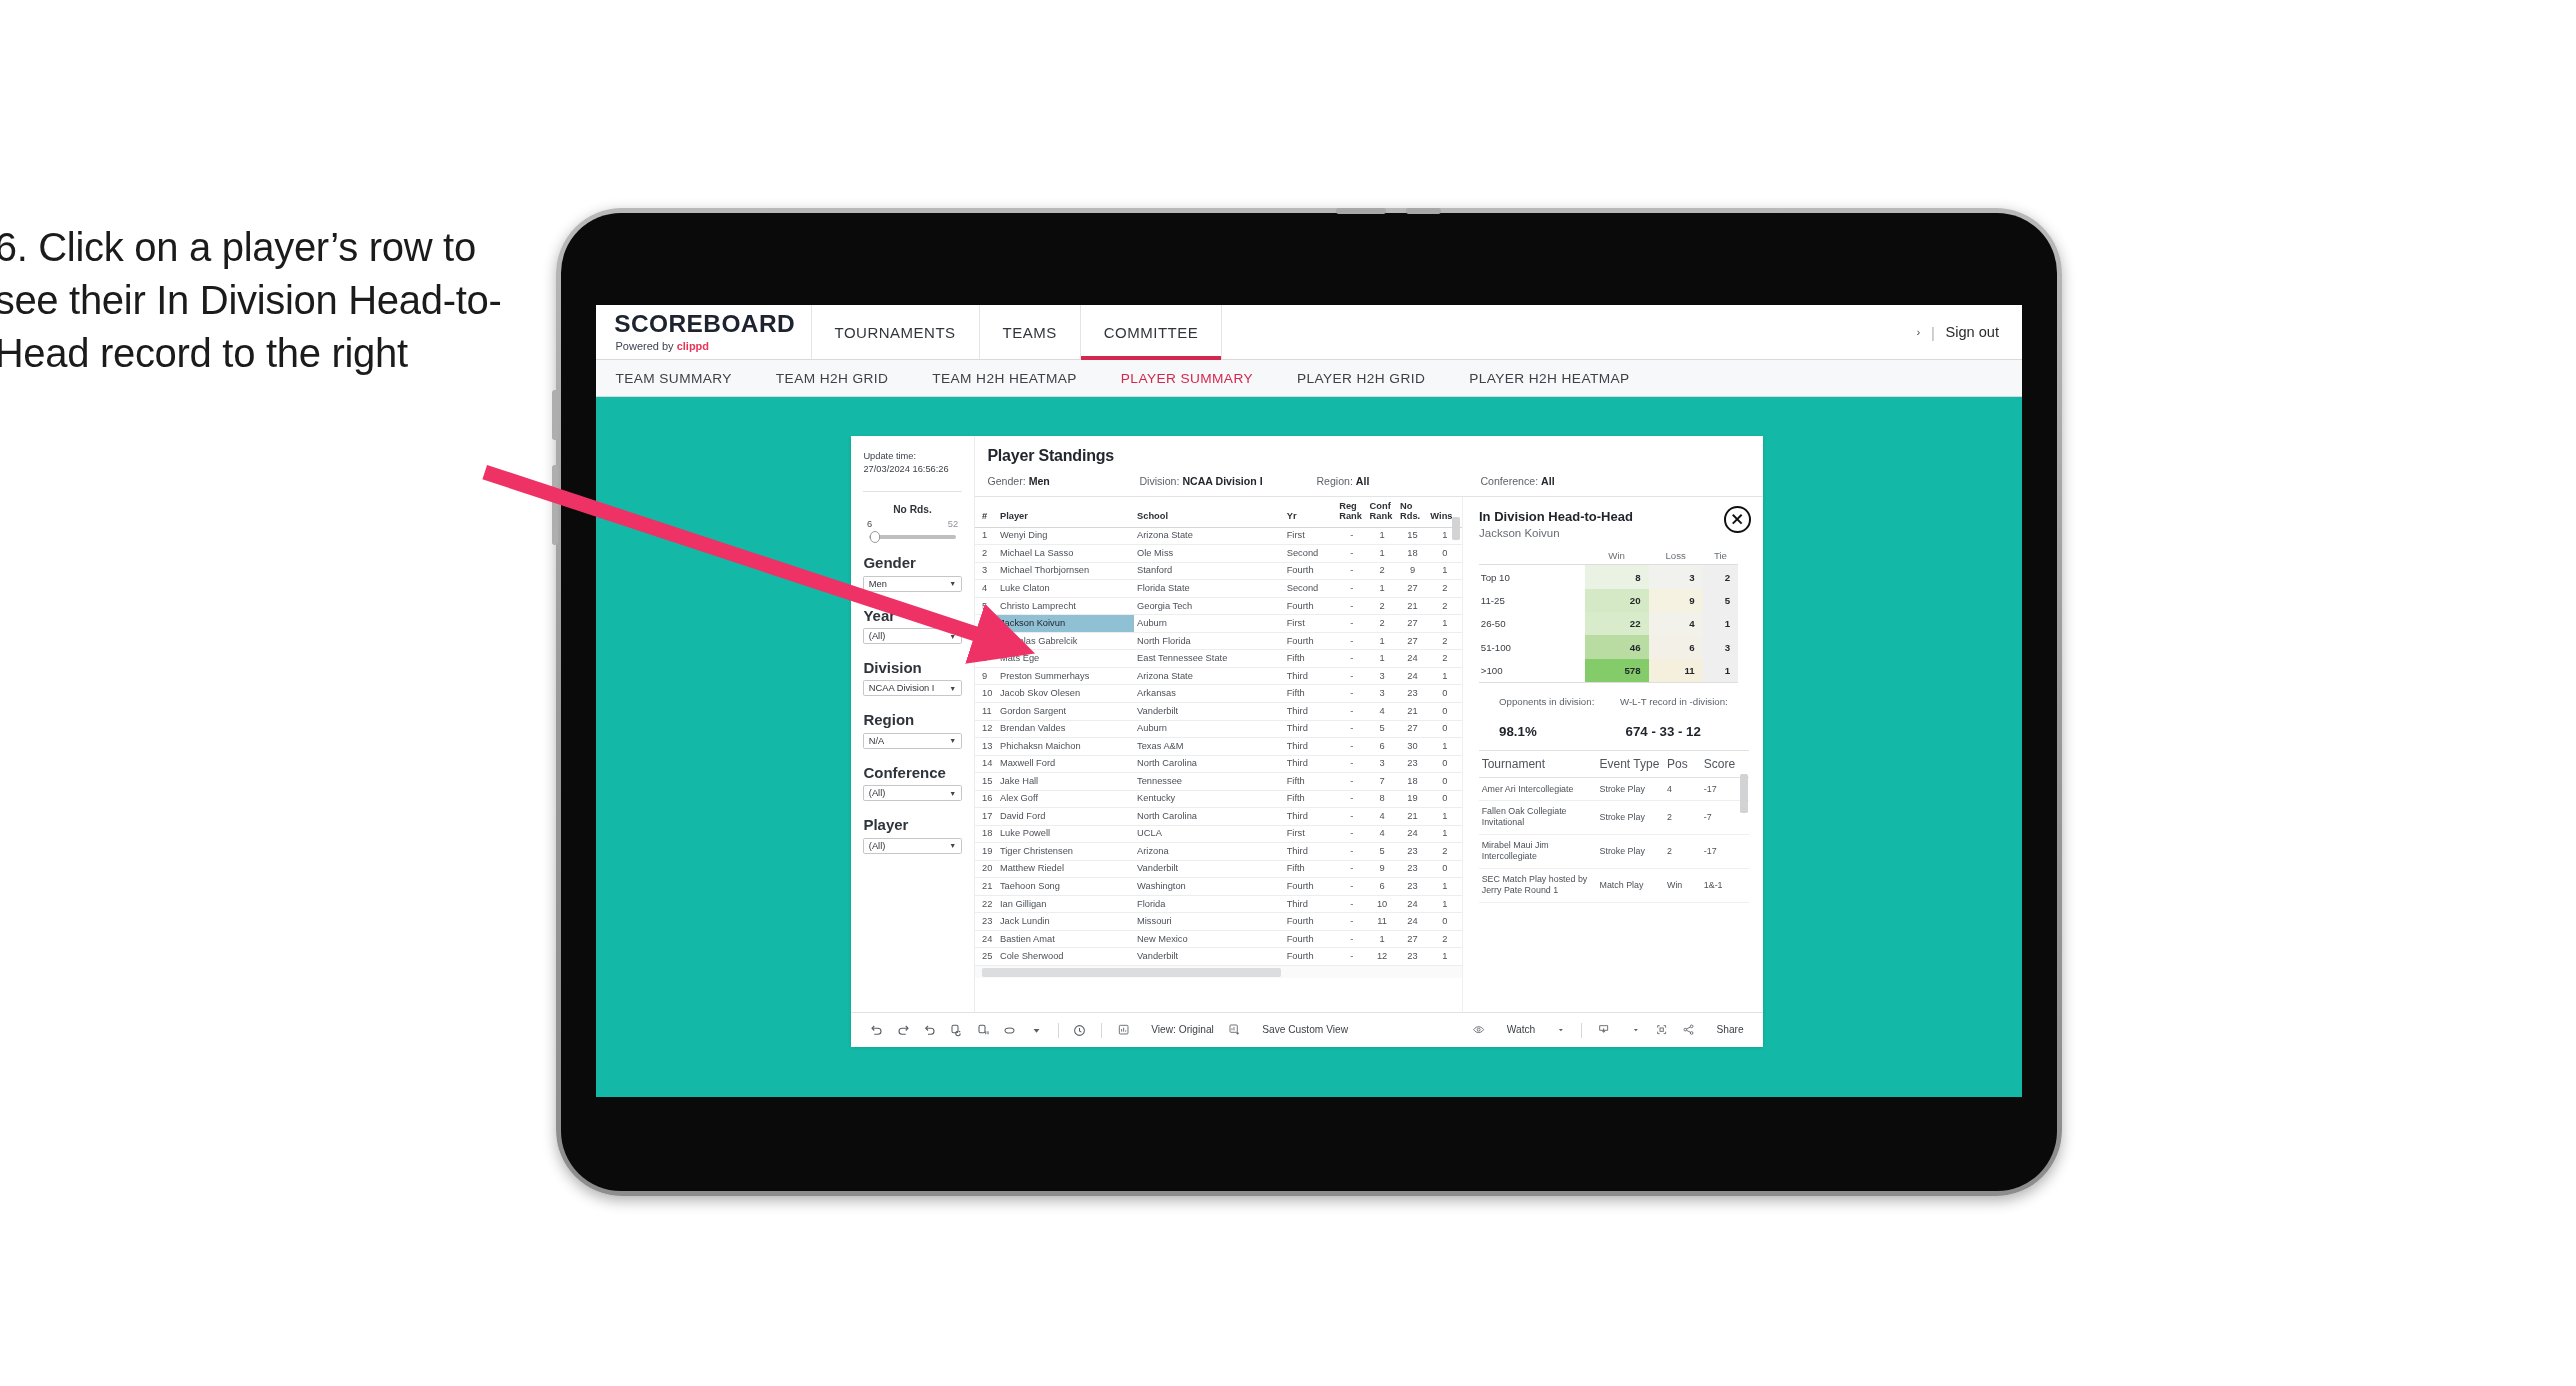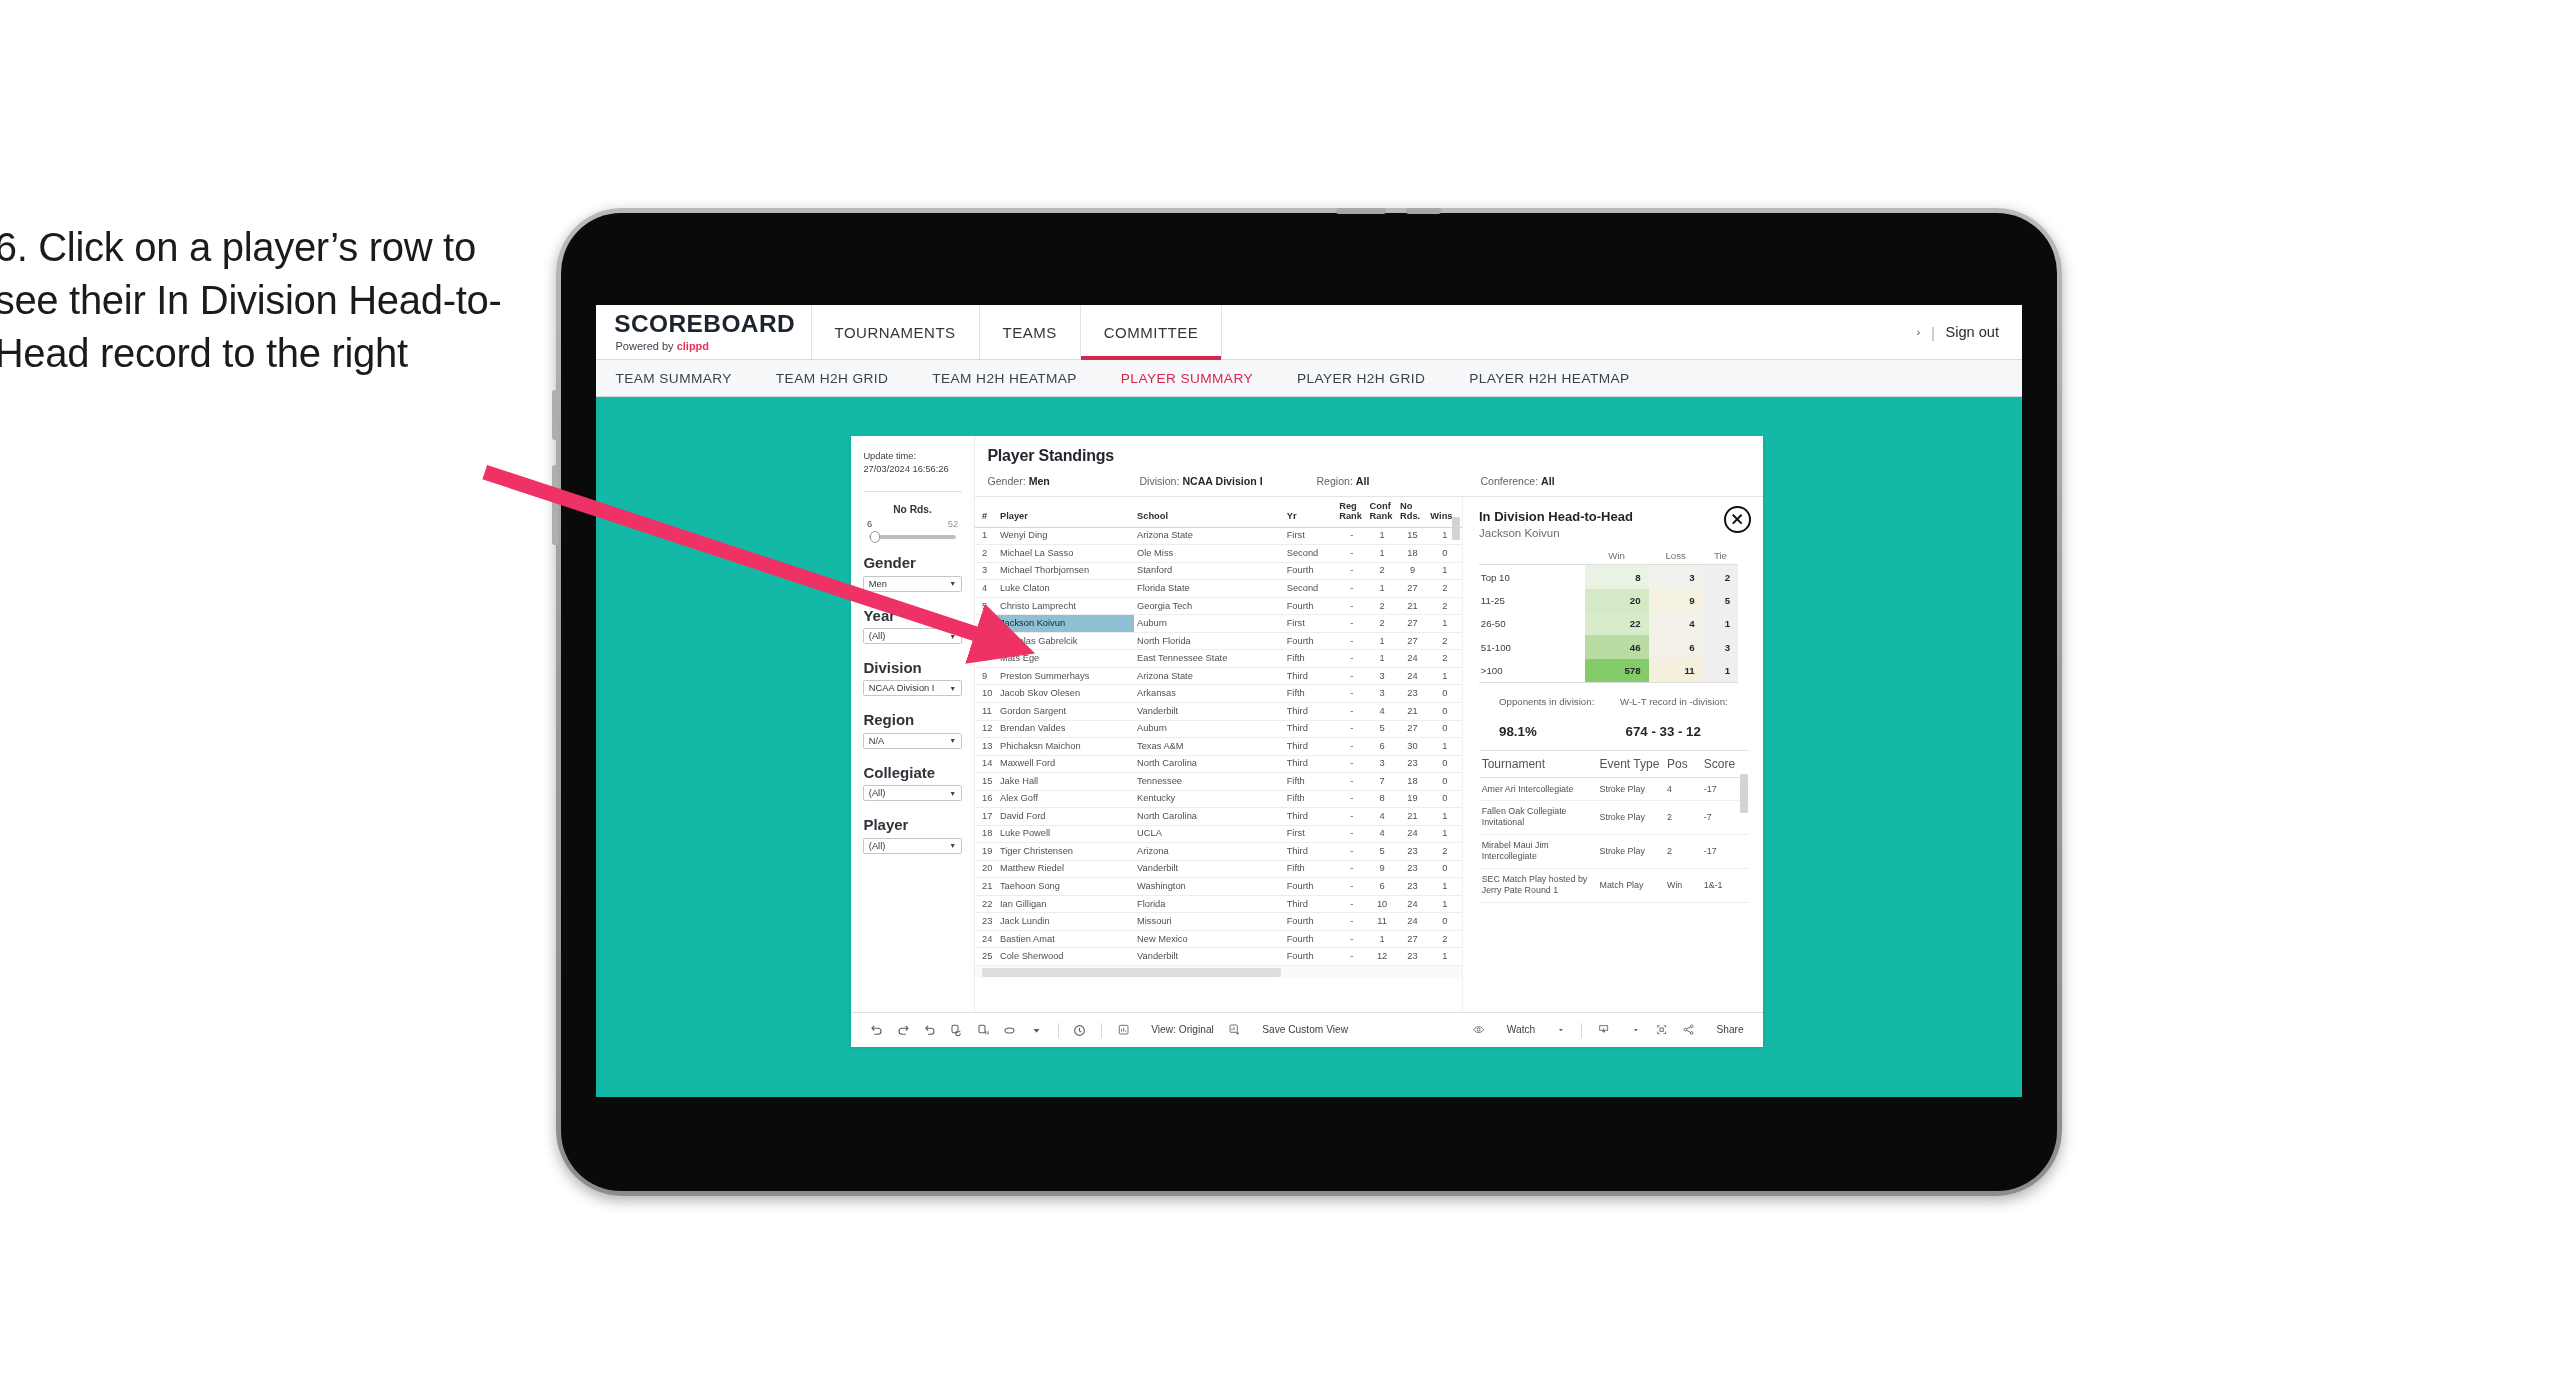--- a/index.html
+++ b/index.html
@@ -298,21 +298,21 @@
               </div>
             </div>
             <div class="f-group">
               <div class="f-label">Region</div>
               <div class="f-select">
                 <span>N/A</span>
                 <span class="caret">▼</span>
               </div>
             </div>
             <div class="f-group">
-              <div class="f-label">Collegiate</div>
+              <div class="f-label">Conference</div>
               <div class="f-select">
                 <span>(All)</span>
                 <span class="caret">▼</span>
               </div>
             </div>
             <div class="f-group">
               <div class="f-label">Player</div>
               <div class="f-select">
                 <span>(All)</span>
                 <span class="caret">▼</span>

